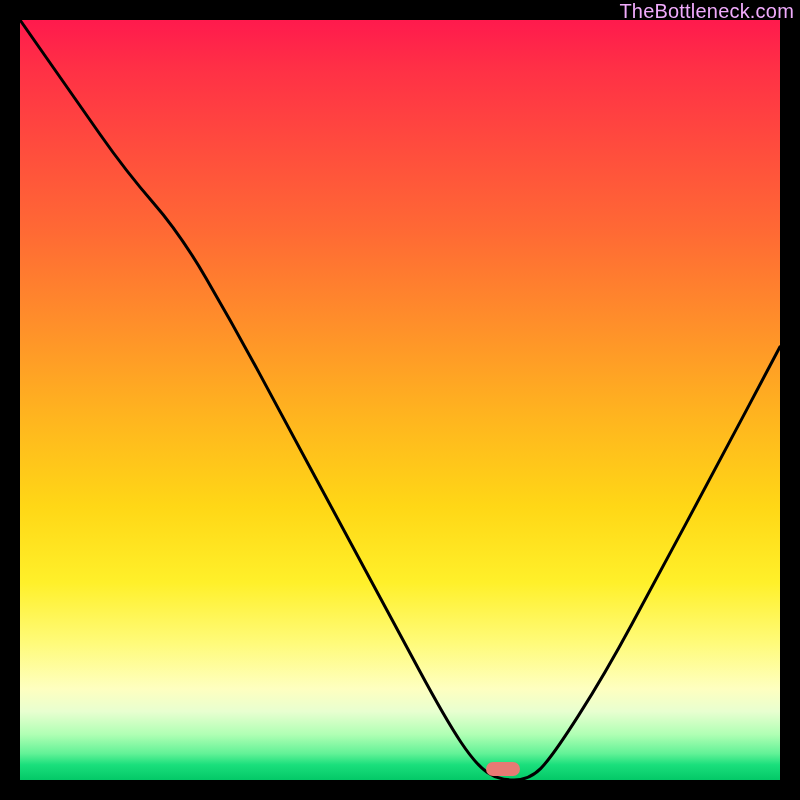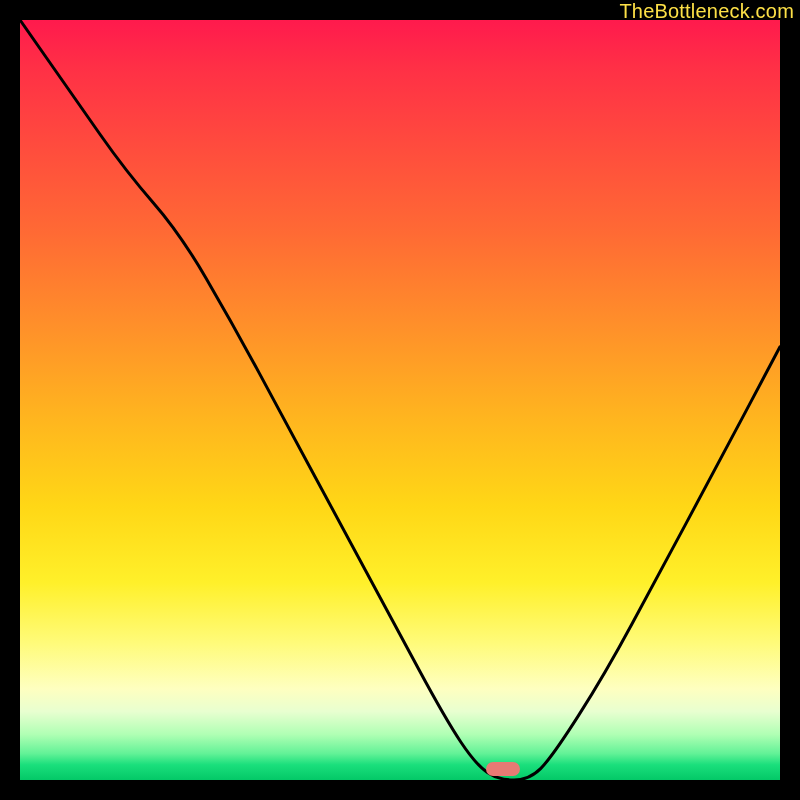--- a/index.html
+++ b/index.html
@@ -60,21 +60,21 @@
       #b0ffb4 94%,
       #63f297 96.5%,
       #1adf7c 98%,
       #03c867 100%
     );
   }
   .attribution {
     position: absolute;
     top: 0px;
     right: 6px;
-    color: #fde047;
+    color: #f0abfc;
     font-size: 20px;
     font-weight: 500;
     letter-spacing: 0.2px;
     user-select: none;
   }
   svg.curve {
     position: absolute;
     left: 0;
     top: 0;
     width: 760px;

